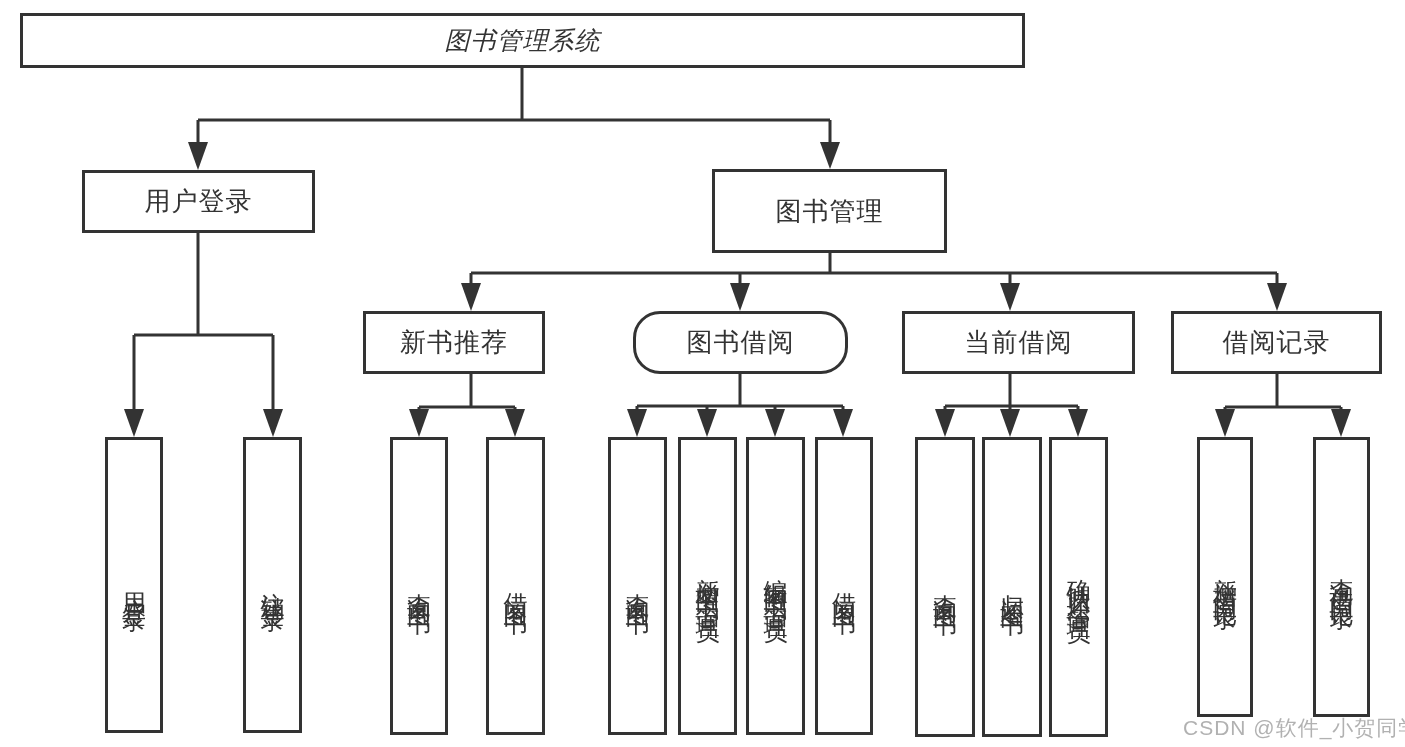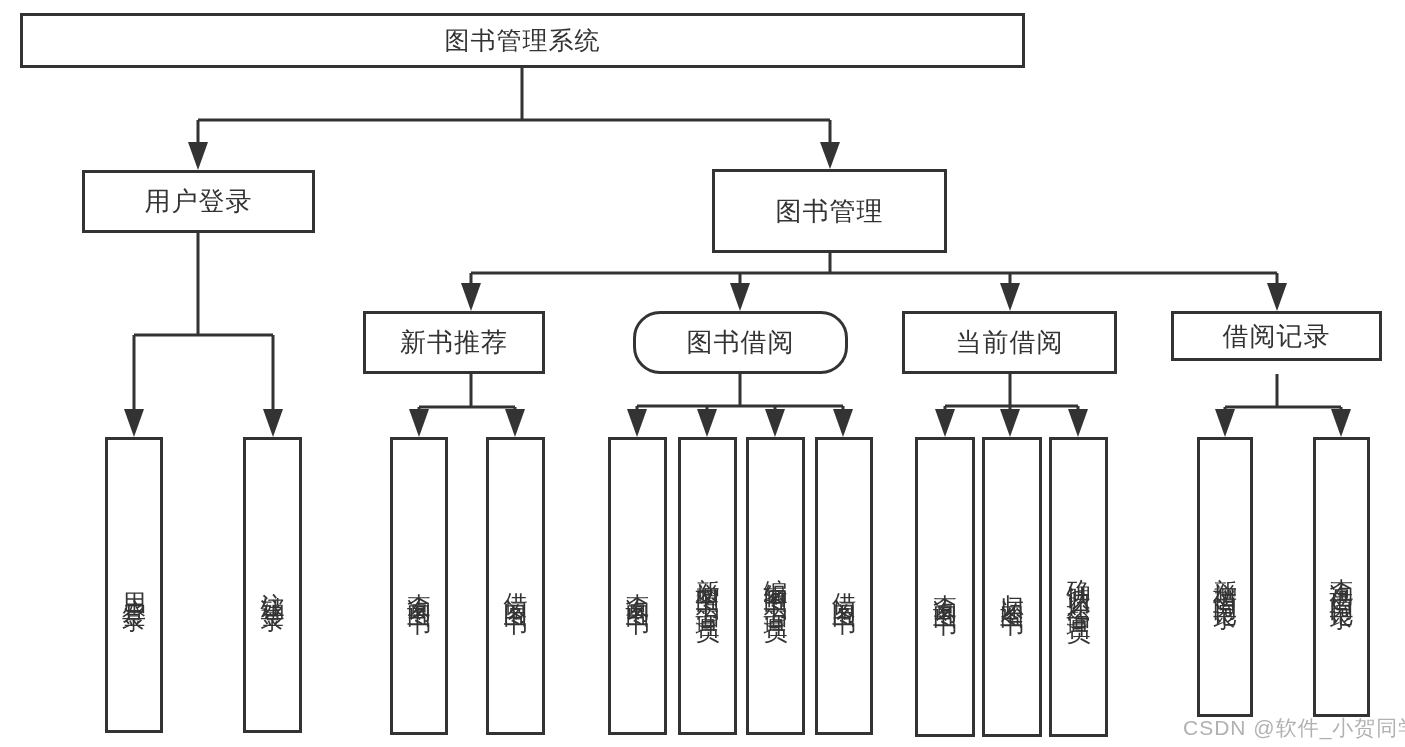--- a/index.html
+++ b/index.html
@@ -77,29 +77,29 @@
       <polygon points="765,409 785,409 775,437"></polygon>
       <polygon points="833,409 853,409 843,437"></polygon>
       <polygon points="935,409 955,409 945,437"></polygon>
       <polygon points="1000,409 1020,409 1010,437"></polygon>
       <polygon points="1068,409 1088,409 1078,437"></polygon>
       <polygon points="1215,409 1235,409 1225,437"></polygon>
       <polygon points="1331,409 1351,409 1341,437"></polygon>
     </g>
   </svg>
 
-  <div class="box hbox root" style="left:20px; top:13px; width:1005px; height:55px;">图书管理系统</div>
+  <div class="box hbox root" style="left:20px; top:13px; width:1005px; height:55px;font-style:italic;">图书管理系统</div>
 
   <div class="box hbox" style="left:82px; top:170px; width:233px; height:63px;">用户登录</div>
   <div class="box hbox" style="left:712px; top:169px; width:235px; height:84px;">图书管理</div>
 
   <div class="box hbox" style="left:363px; top:311px; width:182px; height:63px;">新书推荐</div>
   <div class="box hbox" style="left:633px; top:311px; width:215px; height:63px;border-radius:27px;">图书借阅</div>
-  <div class="box hbox" style="left:902px; top:311px; width:215px; height:63px;">当前借阅</div>
-  <div class="box hbox" style="left:1171px; top:311px; width:211px; height:50px;">借阅记录</div>
+  <div class="box hbox" style="left:902px; top:311px; width:233px; height:63px;">当前借阅</div>
+  <div class="box hbox" style="left:1171px; top:311px; width:211px; height:63px;">借阅记录</div>
 
   <div class="box vbox" style="left:105px; top:437px; width:58px; height:296px;">用户登录</div>
   <div class="box vbox" style="left:243px; top:437px; width:59px; height:296px;">注销登录</div>
 
   <div class="box vbox" style="left:390px; top:437px; width:58px; height:298px;">查询图书</div>
   <div class="box vbox" style="left:486px; top:437px; width:59px; height:298px;">借阅图书</div>
 
   <div class="box vbox" style="left:608px; top:437px; width:59px; height:298px;">查询图书</div>
   <div class="box vbox" style="left:678px; top:437px; width:59px; height:298px;">新增图书（管理员）</div>
   <div class="box vbox" style="left:746px; top:437px; width:59px; height:298px;">编辑图书（管理员）</div>

